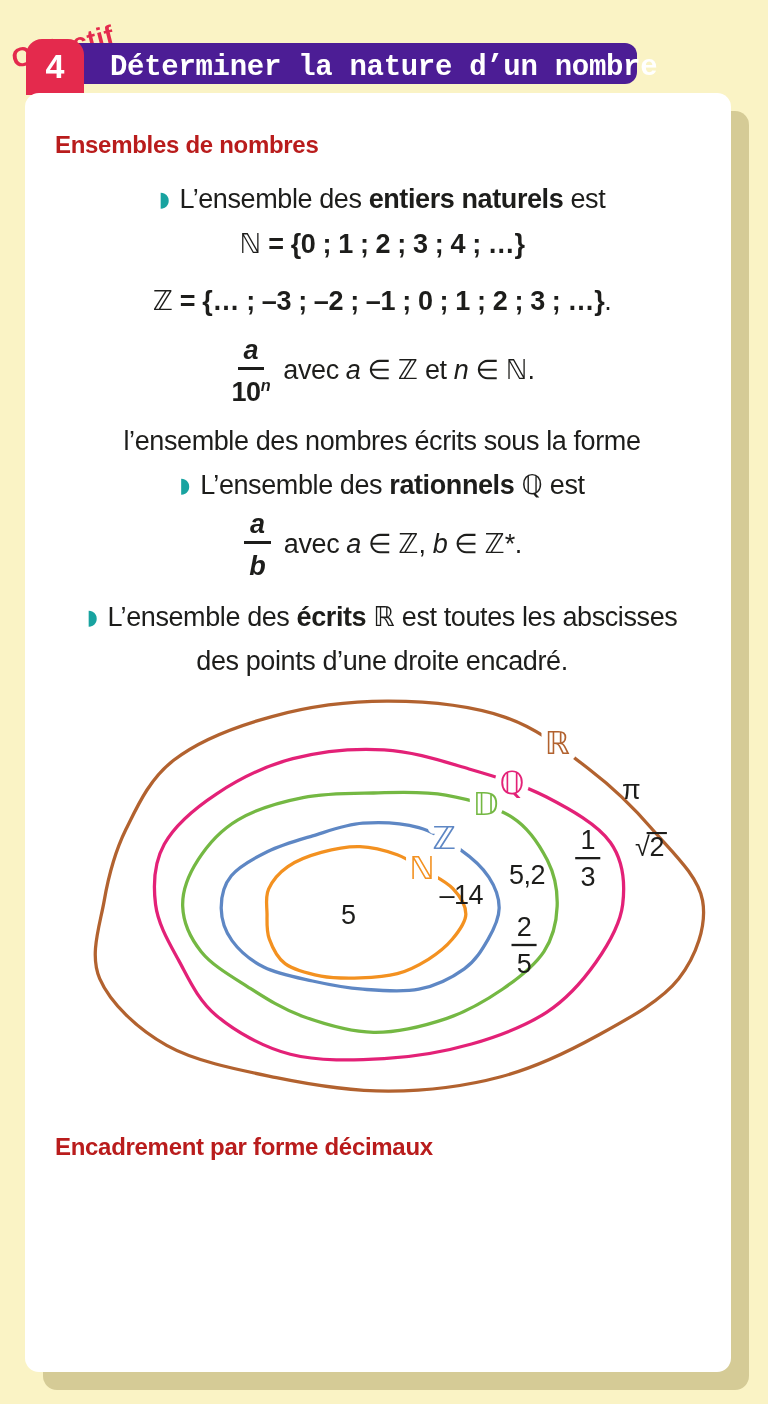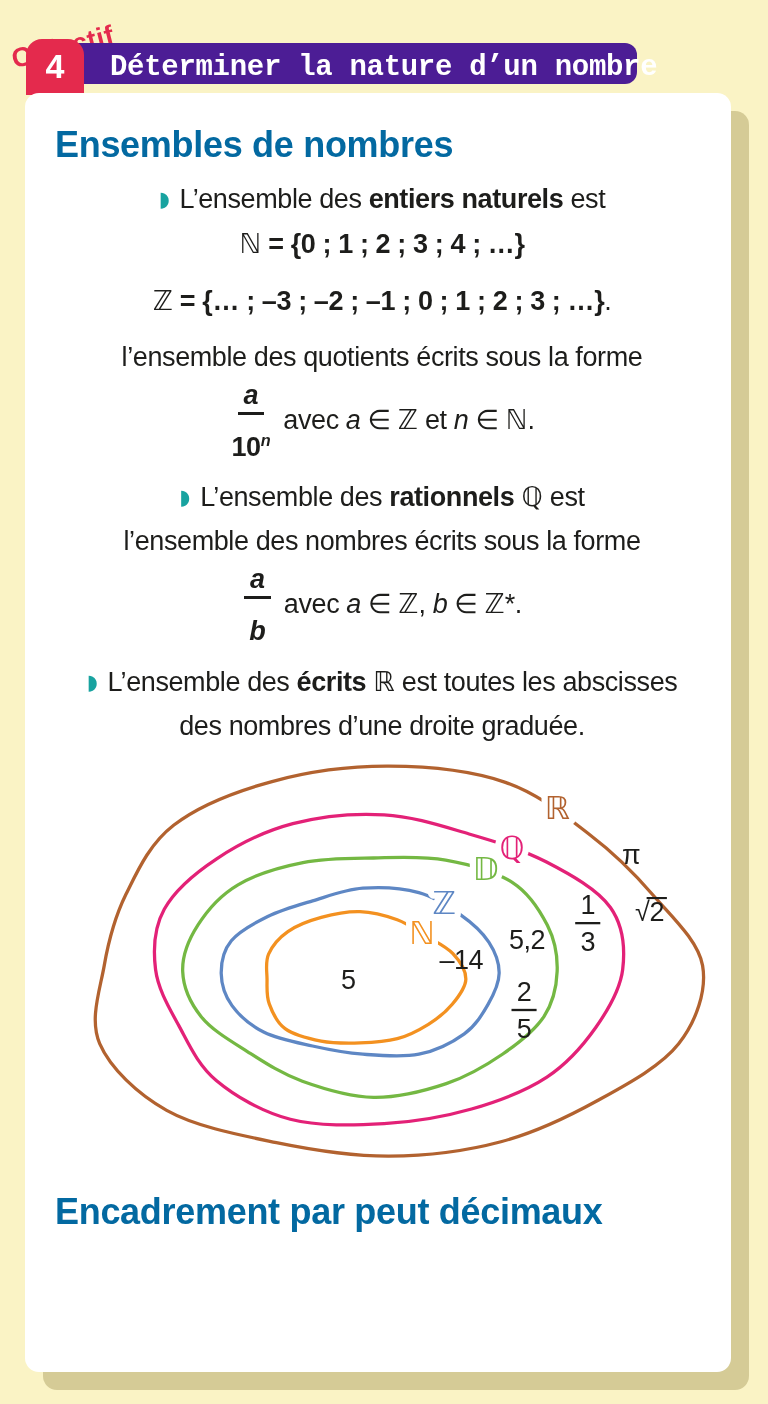--- a/index.html
+++ b/index.html
@@ -27,21 +27,21 @@
     background:#e42a4d;border-radius:16px 16px 0 0;
     color:#fff;font-weight:bold;font-size:34px;text-align:center;line-height:54px;
   }
   .card{
     position:absolute;left:25px;top:93px;width:706px;height:1279px;
     box-sizing:border-box;background:#ffffff;border-radius:14px;
     box-shadow:18px 18px 0 #d5cb96;
     padding:24px 22px 0 30px;overflow:hidden;
   }
   h2.sect{
-    color:#0369a1;font-size:36px;font-weight:bold;
+    color:#b91c1c;font-size:24px;font-weight:bold;
     margin:6px 0 12px;line-height:43px;letter-spacing:-0.3px;
   }
   h2.sect2{margin-top:14px;}
   .para{margin:0 0 13px;}
   .line{
     font-size:27px;line-height:43px;letter-spacing:-0.4px;white-space:nowrap;text-align:center;
   }
   .mathline{margin-top:2px;}
   .s-b{font-weight:bold;}
   .s-i{font-style:italic;}
@@ -50,21 +50,21 @@
   .s-sup{vertical-align:super;font-size:60%;line-height:0;}
   .s-bullet{
     color:#18a3a0;font-size:0.78em;margin-right:3px;
     position:relative;top:-2px;font-family:"DejaVu Sans",sans-serif;
   }
   .frac{
     display:inline-flex;flex-direction:column;align-items:center;
     vertical-align:middle;margin:0 6px 0 2px;line-height:1.08;
   }
   .fnum{border-bottom:3px solid #1d1d1b;padding:0 6px 2px;}
-  .fden{padding-top:18px;}
+  .fden{padding-top:8px;}
   .diagram{margin:4px 0 0 -6px;}
   .diagram svg{display:block;width:676px;height:415px;}
   .set-label{
     font-family:"DejaVu Sans",sans-serif;font-size:33px;
     paint-order:stroke;stroke:#ffffff;stroke-width:13px;stroke-linejoin:round;
   }
   .dnum{font-family:"Liberation Sans",sans-serif;font-size:28px;fill:#1d1d1b;letter-spacing:-0.5px;}
 </style>
 </head>
 <body>
@@ -84,39 +84,38 @@
   <div class="para">
     <div class="line"><span class="s-bullet">◗</span><span> L’ensemble des </span><span class="s-b">entiers naturels</span><span> est</span></div>
     <div class="line"><span class="s-ds">ℕ</span><span class="s-b"> = {0 ; 1 ; 2 ; 3 ; 4 ; …}</span></div>
   </div>
 
   <div class="para">
     <div class="line"><span class="s-ds">ℤ</span><span class="s-b"> = {… ; –3 ; –2 ; –1 ; 0 ; 1 ; 2 ; 3 ; …}</span><span>.</span></div>
   </div>
 
   <div class="para">
-    <div class="line"><span>l’ensemble des quotients écrits sous la forme</span></div>
     <div class="line mathline"><span class="frac">
           <span class="fnum"><span class="s-bi">a</span></span>
           <span class="fden"><span class="s-b">10</span><span class="s-b s-sup s-i">n</span></span>
         </span><span> avec </span><span class="s-i">a</span><span> ∈ </span><span class="s-ds">ℤ</span><span> et </span><span class="s-i">n</span><span> ∈ </span><span class="s-ds">ℕ</span><span>.</span></div>
   </div>
 
   <div class="para">
+    <div class="line"><span>l’ensemble des nombres écrits sous la forme</span></div>
     <div class="line"><span class="s-bullet">◗</span><span> L’ensemble des </span><span class="s-b">rationnels</span><span> </span><span class="s-ds">ℚ</span><span> est</span></div>
-    <div class="line"><span>l’ensemble des nombres écrits sous la forme</span></div>
     <div class="line mathline"><span class="frac">
           <span class="fnum"><span class="s-bi">a</span></span>
           <span class="fden"><span class="s-bi">b</span></span>
         </span><span> avec </span><span class="s-i">a</span><span> ∈ </span><span class="s-ds">ℤ</span><span>, </span><span class="s-i">b</span><span> ∈ </span><span class="s-ds">ℤ</span><span>*.</span></div>
   </div>
 
   <div class="para">
     <div class="line"><span class="s-bullet">◗</span><span> L’ensemble des </span><span class="s-b">écrits</span><span> </span><span class="s-ds">ℝ</span><span> est toutes les abscisses</span></div>
-    <div class="line"><span>des nombres d’une droite graduée.</span></div>
+    <div class="line"><span>des points d’une droite encadré.</span></div>
   </div>
 
   <div class="diagram">
     <svg id="sets-svg" viewBox="0 0 700 430">
         <path d="M677.0,212.0C681.5,237.8 670.5,269.7 652.2,293.0C633.9,316.4 598.0,335.4 567.3,352.3C536.6,369.2 503.9,385.0 468.0,394.5C432.2,404.1 390.8,409.2 352.0,409.4C313.2,409.5 273.8,403.3 235.4,395.4C197.1,387.5 152.2,379.1 121.7,362.0C91.2,345.0 63.1,317.9 52.3,292.9C41.5,267.9 52.5,237.7 57.0,212.0C61.5,186.3 67.5,162.7 79.4,138.4C91.4,114.2 103.6,86.1 128.9,66.6C154.1,47.1 193.6,31.5 230.8,21.3C268.0,11.1 311.7,5.2 352.0,5.4C392.3,5.5 438.0,10.3 472.7,22.1C507.4,34.0 534.7,57.0 560.1,76.4C585.5,95.7 605.6,115.7 625.1,138.3C644.6,160.9 672.5,186.2 677.0,212.0Z" fill="none" stroke="#b2622f" stroke-width="3.4" stroke-linecap="round"></path>
         <path d="M594.2,216.0C591.7,236.7 579.4,257.5 566.3,276.1C553.2,294.7 537.1,313.4 515.7,327.5C494.2,341.6 465.7,352.5 437.6,360.6C409.5,368.6 378.3,374.0 347.0,375.8C315.7,377.5 278.7,378.7 249.8,371.2C220.8,363.8 192.3,347.1 173.1,331.0C153.9,314.8 144.8,293.4 134.3,274.2C123.9,255.1 112.7,236.1 110.2,216.0C107.7,195.9 108.6,172.7 119.2,153.6C129.7,134.5 151.3,116.0 173.5,101.3C195.7,86.5 223.4,72.5 252.4,64.9C281.3,57.4 316.6,54.0 347.0,55.8C377.4,57.5 406.9,67.4 435.0,75.6C463.0,83.7 490.9,92.0 515.3,104.7C539.8,117.4 568.4,133.2 581.5,151.8C594.6,170.3 596.7,195.3 594.2,216.0Z" fill="none" stroke="#e32177" stroke-width="3.4" stroke-linecap="round"></path>
         <path d="M526.3,218.0C525.7,233.7 522.0,250.5 512.6,264.8C503.2,279.0 486.8,292.0 470.0,303.6C453.1,315.2 433.7,326.8 411.4,334.3C389.0,341.8 360.8,348.9 336.0,348.5C311.2,348.0 284.0,339.6 262.3,331.8C240.6,323.9 223.1,312.4 205.7,301.3C188.3,290.2 168.9,279.1 157.7,265.2C146.5,251.3 138.9,233.9 138.3,218.0C137.7,202.1 144.6,184.8 154.2,169.9C163.7,154.9 177.5,139.0 195.6,128.3C213.7,117.5 239.5,109.8 262.9,105.2C286.3,100.6 311.4,100.9 336.0,100.5C360.6,100.0 386.8,98.4 410.8,102.6C434.8,106.9 462.5,114.6 480.1,125.9C497.6,137.2 508.5,155.0 516.2,170.3C523.9,185.6 526.9,202.3 526.3,218.0Z" fill="none" stroke="#74b843" stroke-width="3.4" stroke-linecap="round"></path>
         <path d="M466.2,220.0C466.1,230.7 460.8,241.6 454.7,252.1C448.7,262.5 442.0,274.1 430.1,282.7C418.1,291.4 400.6,300.3 383.1,303.8C365.6,307.3 343.4,305.2 325.0,303.8C306.6,302.4 289.8,299.1 272.8,295.3C255.7,291.5 236.6,288.1 222.7,281.1C208.8,274.1 196.8,263.7 189.4,253.5C182.0,243.4 178.4,231.2 178.2,220.0C178.1,208.8 180.6,196.1 188.7,186.3C196.7,176.5 212.4,168.0 226.4,161.1C240.5,154.2 256.5,149.8 272.9,144.9C289.3,140.0 306.7,133.2 325.0,131.8C343.3,130.4 366.1,131.8 383.0,136.4C399.9,141.0 414.3,150.9 426.3,159.5C438.4,168.0 448.8,177.6 455.5,187.7C462.1,197.8 466.4,209.3 466.2,220.0Z" fill="none" stroke="#5e87c4" stroke-width="3.4" stroke-linecap="round"></path>
         <path d="M431.7,226.0C431.6,234.7 424.1,244.3 417.6,252.1C411.1,259.9 402.4,266.9 392.9,272.8C383.4,278.7 372.5,284.5 360.7,287.7C348.9,290.9 335.2,291.7 322.0,292.1C308.8,292.5 294.7,292.7 281.7,290.2C268.8,287.7 253.3,283.7 244.4,277.3C235.4,270.8 231.1,260.3 228.0,251.7C224.9,243.2 225.8,234.6 225.7,226.0C225.6,217.4 223.7,208.3 227.3,200.1C230.9,191.9 238.2,183.0 247.3,176.7C256.4,170.3 269.4,165.4 281.9,162.0C294.3,158.6 308.9,155.7 322.0,156.1C335.1,156.5 349.2,160.4 360.6,164.5C371.9,168.7 380.4,175.2 390.0,181.1C399.7,186.9 411.4,192.2 418.3,199.7C425.3,207.1 431.8,217.3 431.7,226.0Z" fill="none" stroke="#f39120" stroke-width="3.4" stroke-linecap="round"></path>
         <text x="526.6" y="60.5" text-anchor="middle" fill="#b2622f" class="set-label">ℝ</text>
@@ -146,18 +145,18 @@
         <g>
           <text x="603" y="107" text-anchor="middle" class="dnum">π</text>
         </g>
         <g>
           <text x="622" y="166" text-anchor="middle" class="dnum">√2</text>
           <line x1="619" y1="142" x2="640" y2="142" stroke="#1d1d1b" stroke-width="2.2"></line>
         </g>
       </svg>
   </div>
 
-  <h2 class="sect sect2">Encadrement par peut décimaux</h2>
+  <h2 class="sect sect2">Encadrement par forme décimaux</h2>
 
   <div class="para">
   </div>
 
 </div>
 
 </body></html>

